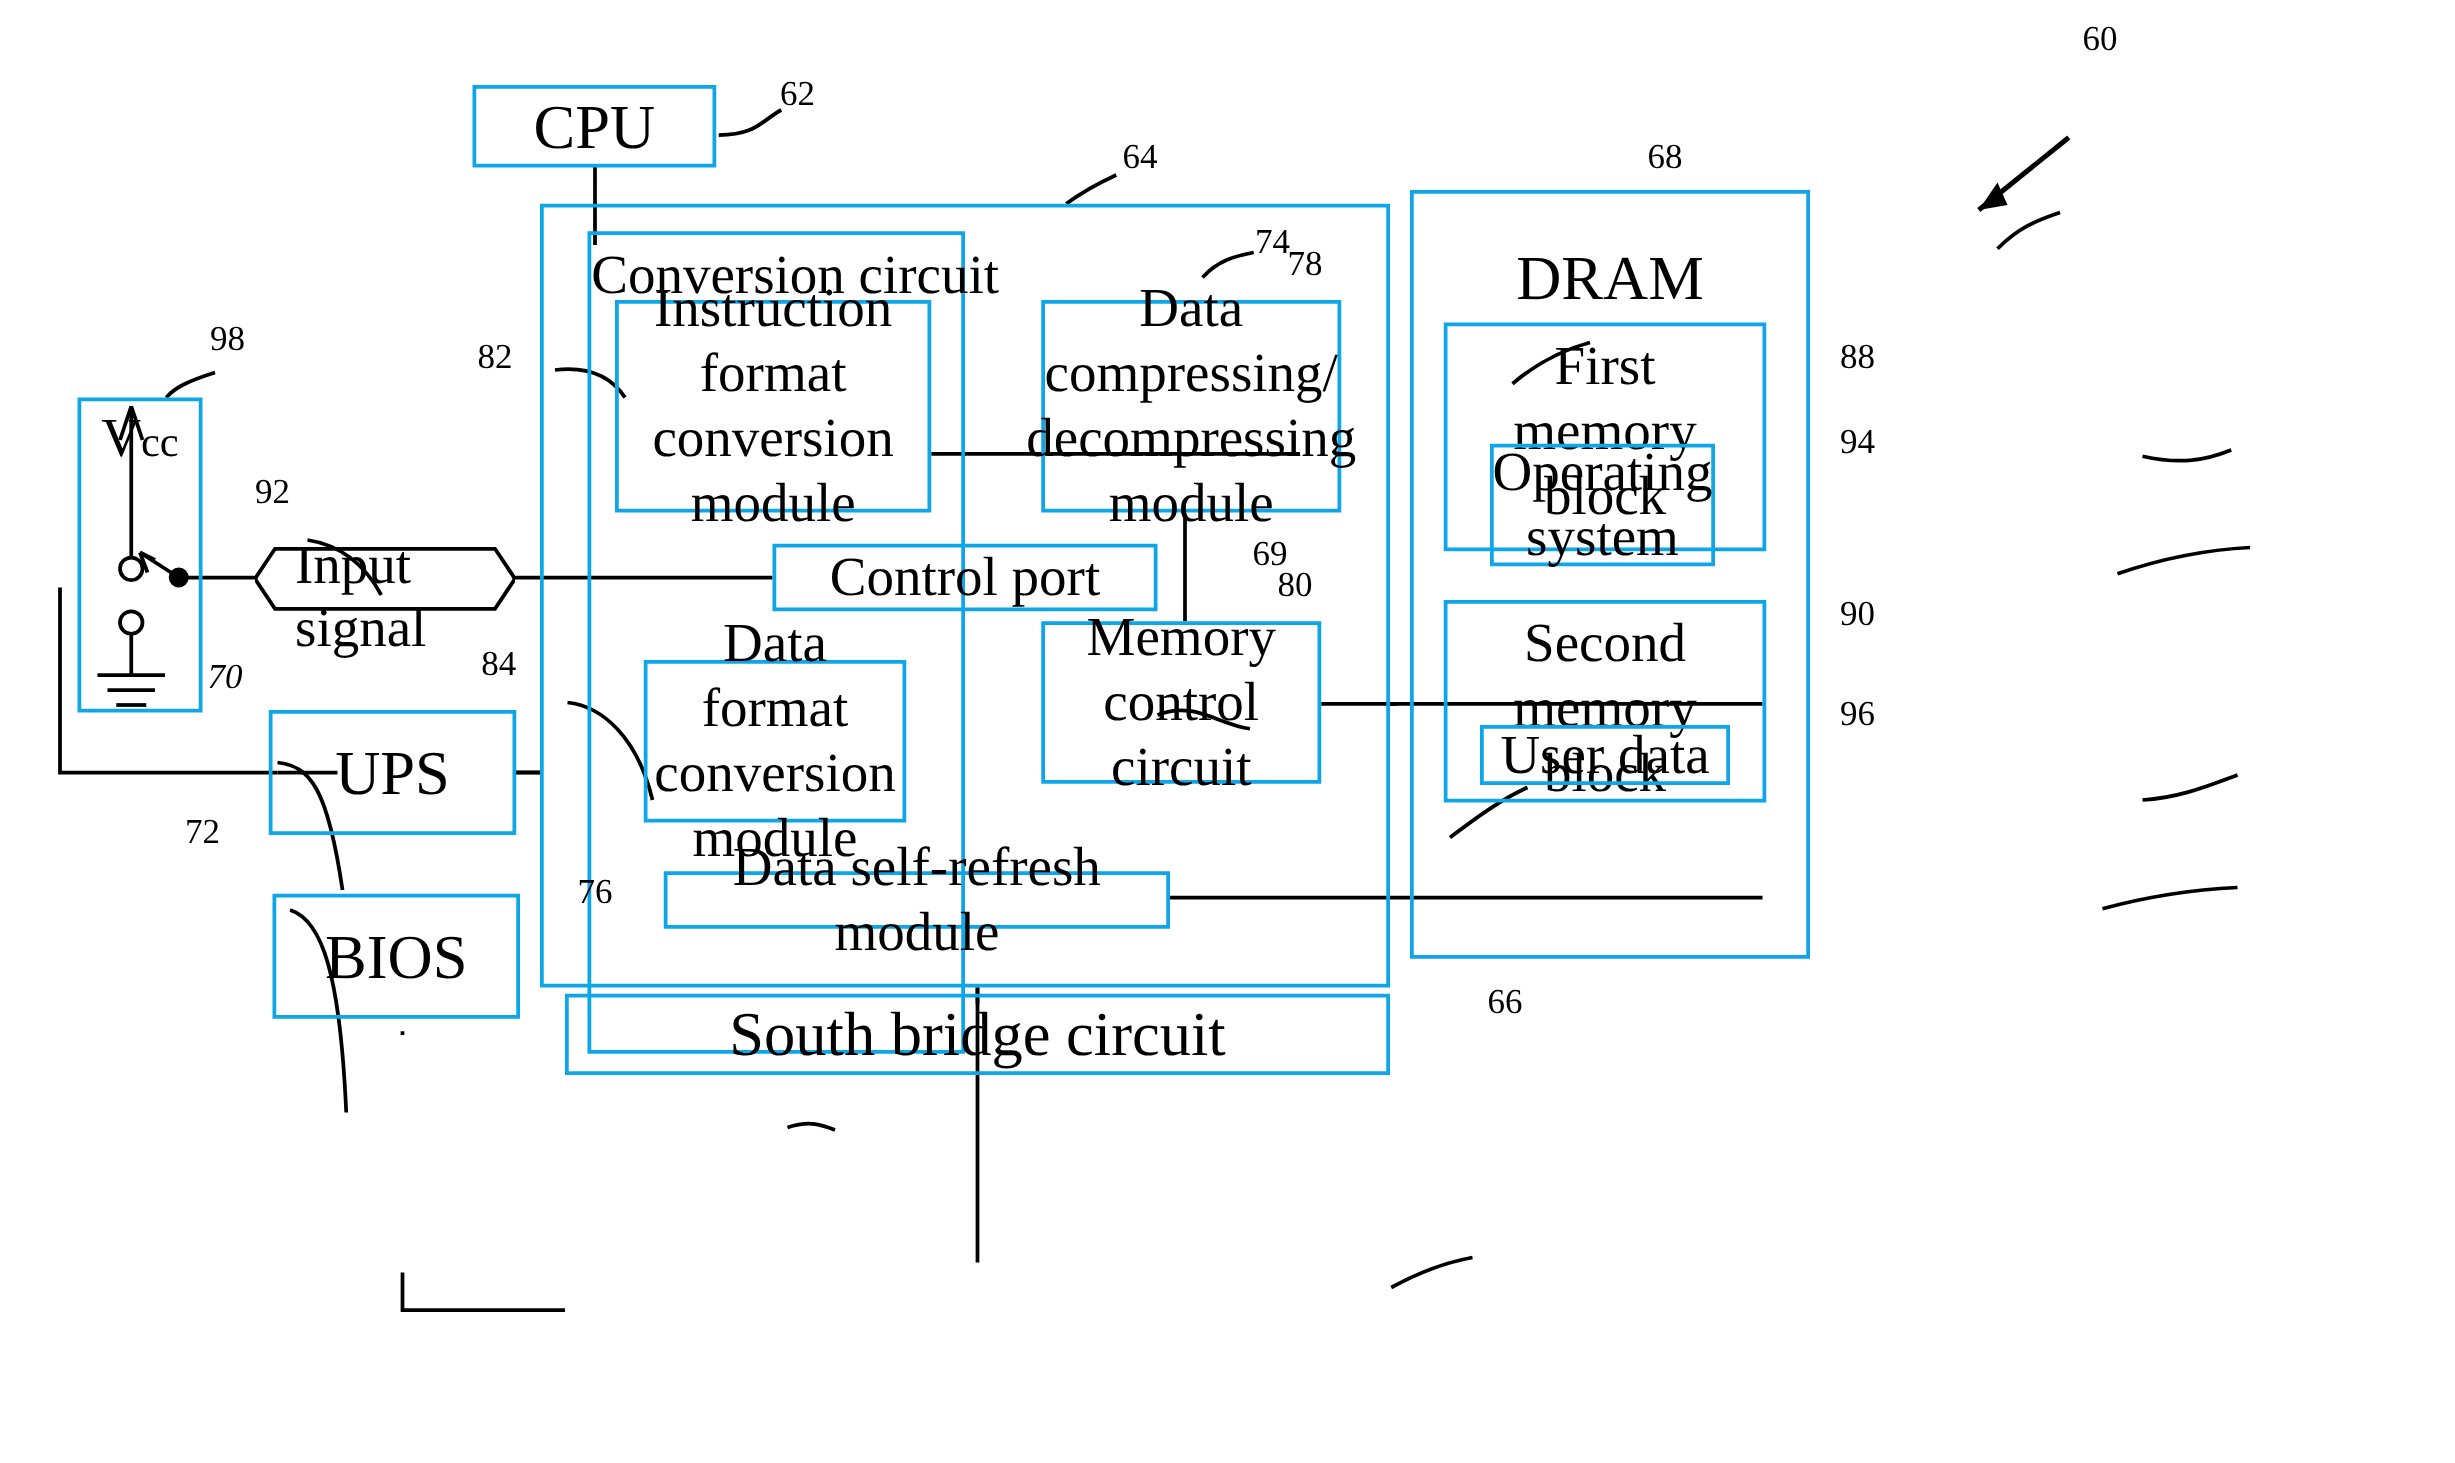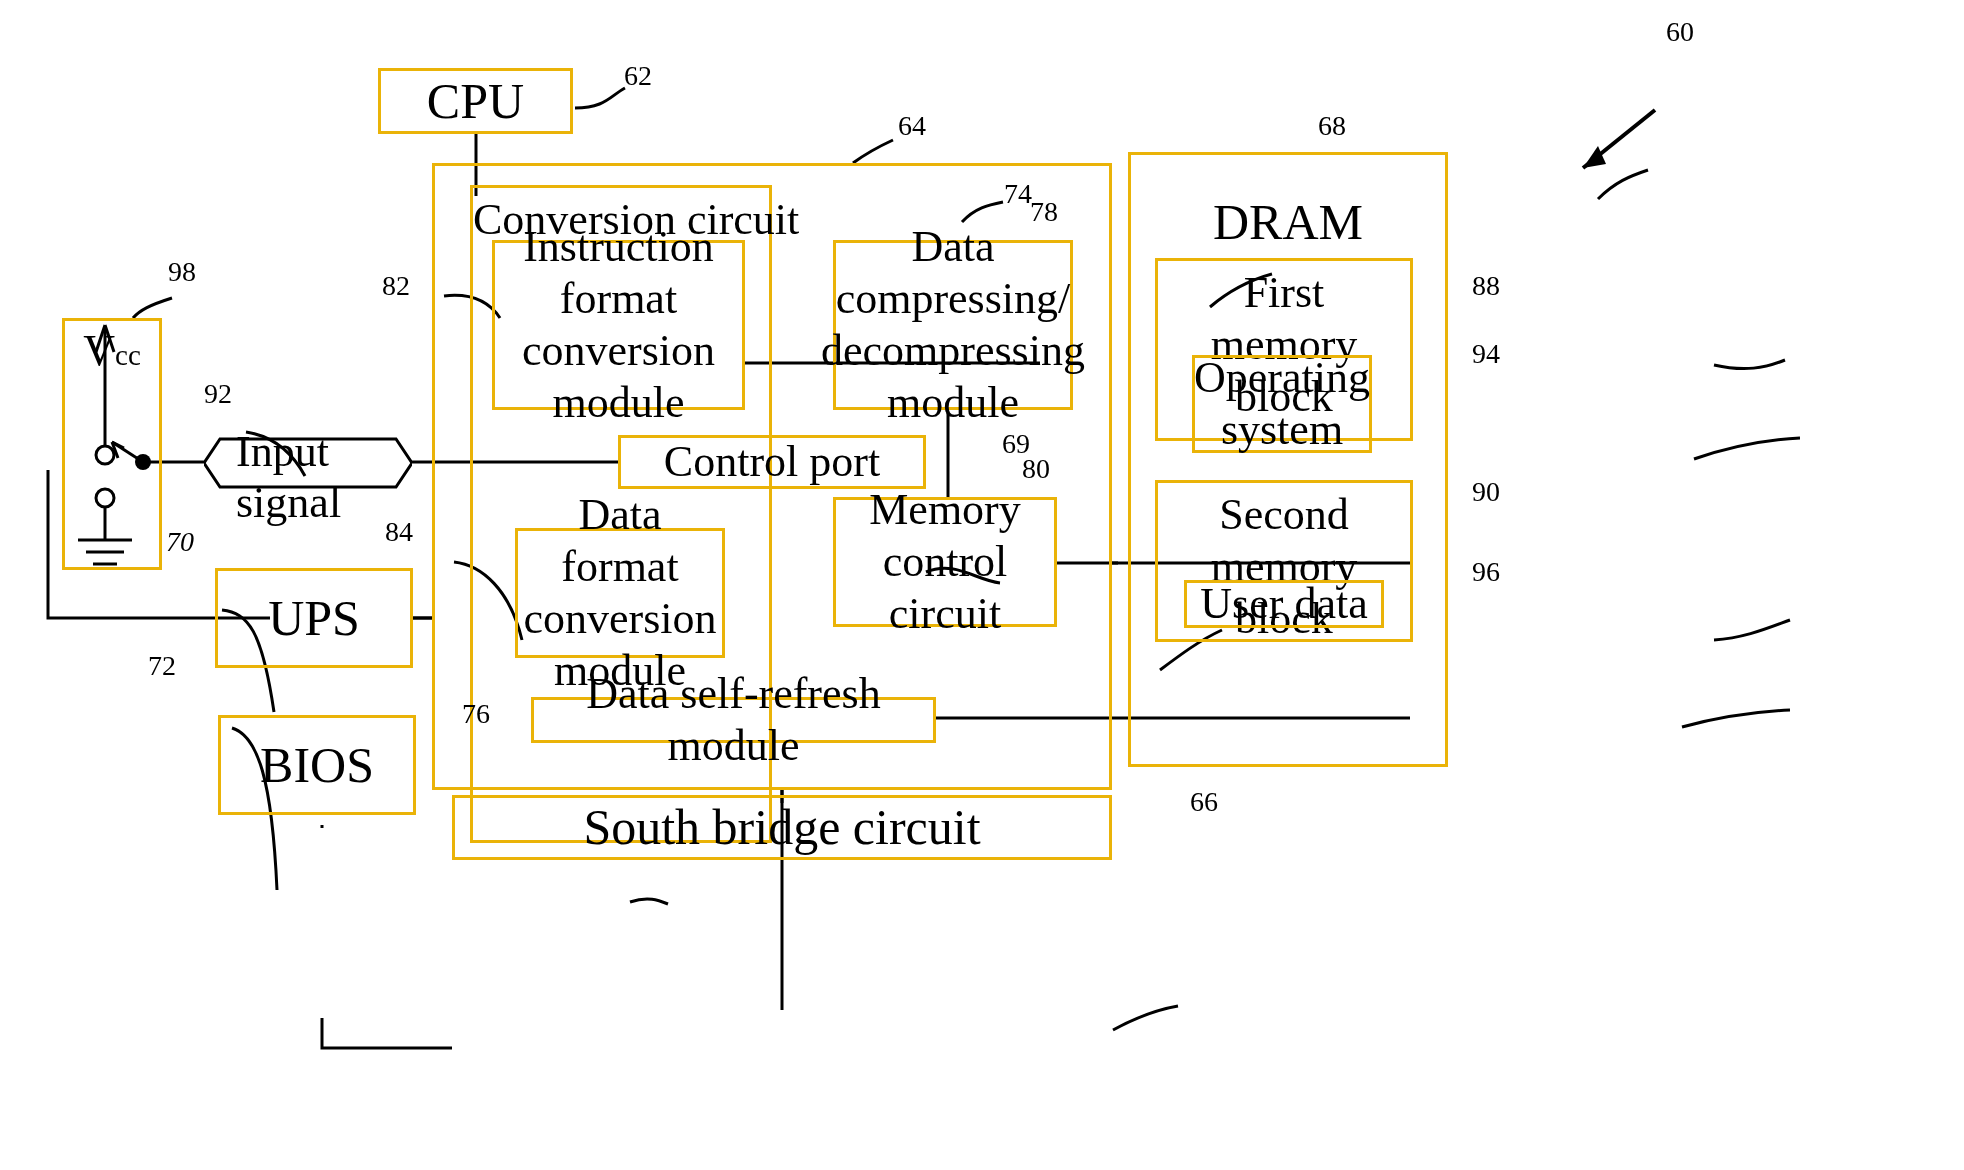--- a/index.html
+++ b/index.html
@@ -1,19 +1,19 @@
 <!DOCTYPE html>
 <html><head>
 <meta charset="utf-8">
 <title>Patent Figure</title>
 <style>
   html,body{margin:0;padding:0;background:#fff;}
   #stage{position:relative;width:1964px;height:1170px;background:#ffffff;
          font-family:"Liberation Serif","DejaVu Serif",serif;color:#000;overflow:hidden;}
-  .box{position:absolute;border:3px solid #eab308;box-sizing:border-box;background:transparent;
+  .box{position:absolute;border:3px solid #0ea5e9;box-sizing:border-box;background:transparent;
        display:flex;align-items:center;justify-content:center;text-align:center;line-height:1.18;}
   .lbl{position:absolute;font-size:28px;line-height:1;white-space:nowrap;}
   svg.ov{position:absolute;left:0;top:0;width:1964px;height:1170px;pointer-events:none;}
   .t22{font-size:44px}
   .t26{font-size:50px}
   .hex{position:absolute;display:flex;align-items:center;justify-content:center;}
 </style>
 </head>
 <body>
 
@@ -199,21 +199,21 @@
   </div>
   <div class="lbl" style="left:166px;top:528px;font-style:italic;">70</div>
 
   <div class="box t26" style="left:218px;top:715px;width:198px;height:100px;">
     <span>BIOS</span>
   </div>
   <div class="lbl" style="left:148px;top:652px;">72</div>
 
   <div class="box" style="left:62px;top:318px;width:100px;height:252px;align-items:flex-start;justify-content:center;">
     <span class="t22" style="padding-top:4px;white-space:nowrap;">
-      <span>V</span><span style="font-size:29px;vertical-align:baseline;">cc</span>
+      <span>V</span><span style="font-size:34px;vertical-align:baseline;">cc</span>
     </span>
   </div>
   <div class="lbl" style="left:168px;top:258px;">98</div>
 
   <svg class="ov" viewBox="0 0 1964 1170" preserveAspectRatio="none">
     <circle cx="105" cy="455" r="9" fill="#fff" stroke="#000" stroke-width="3"></circle>
     <circle cx="105" cy="498" r="9" fill="#fff" stroke="#000" stroke-width="3"></circle>
     <circle cx="143" cy="462" r="8" fill="#000" stroke="none"></circle>
   </svg>
 

